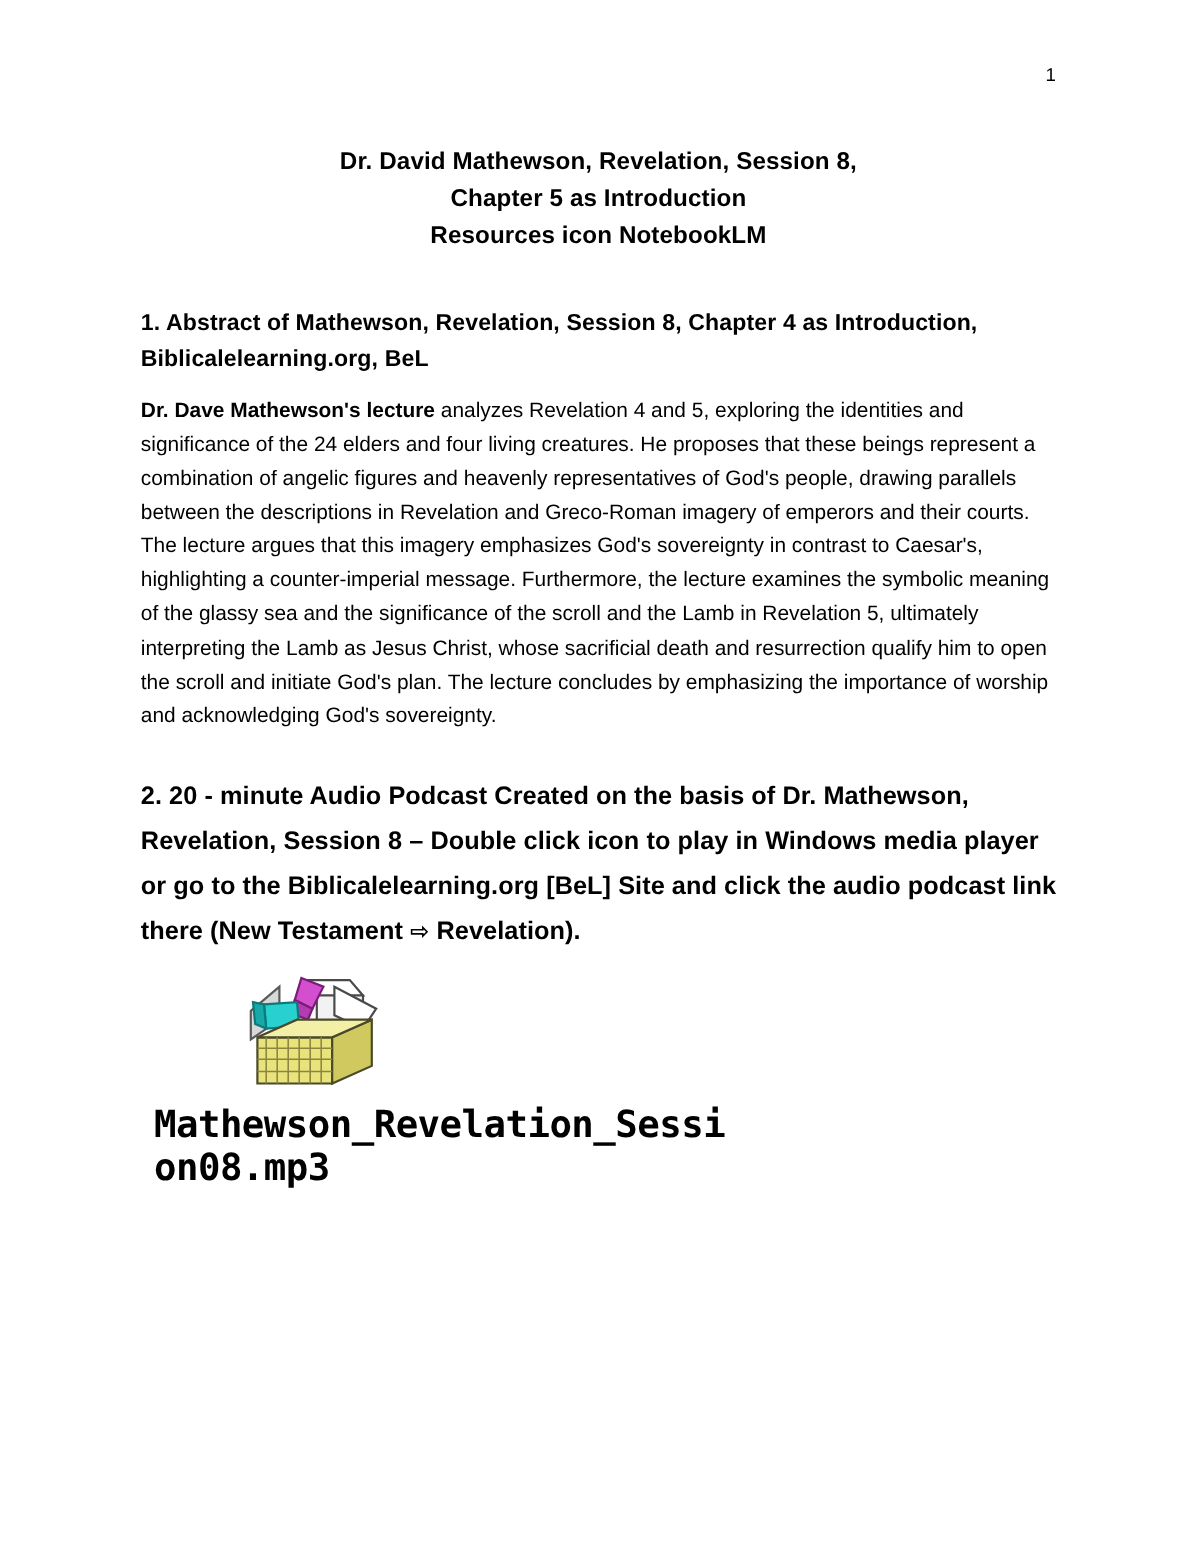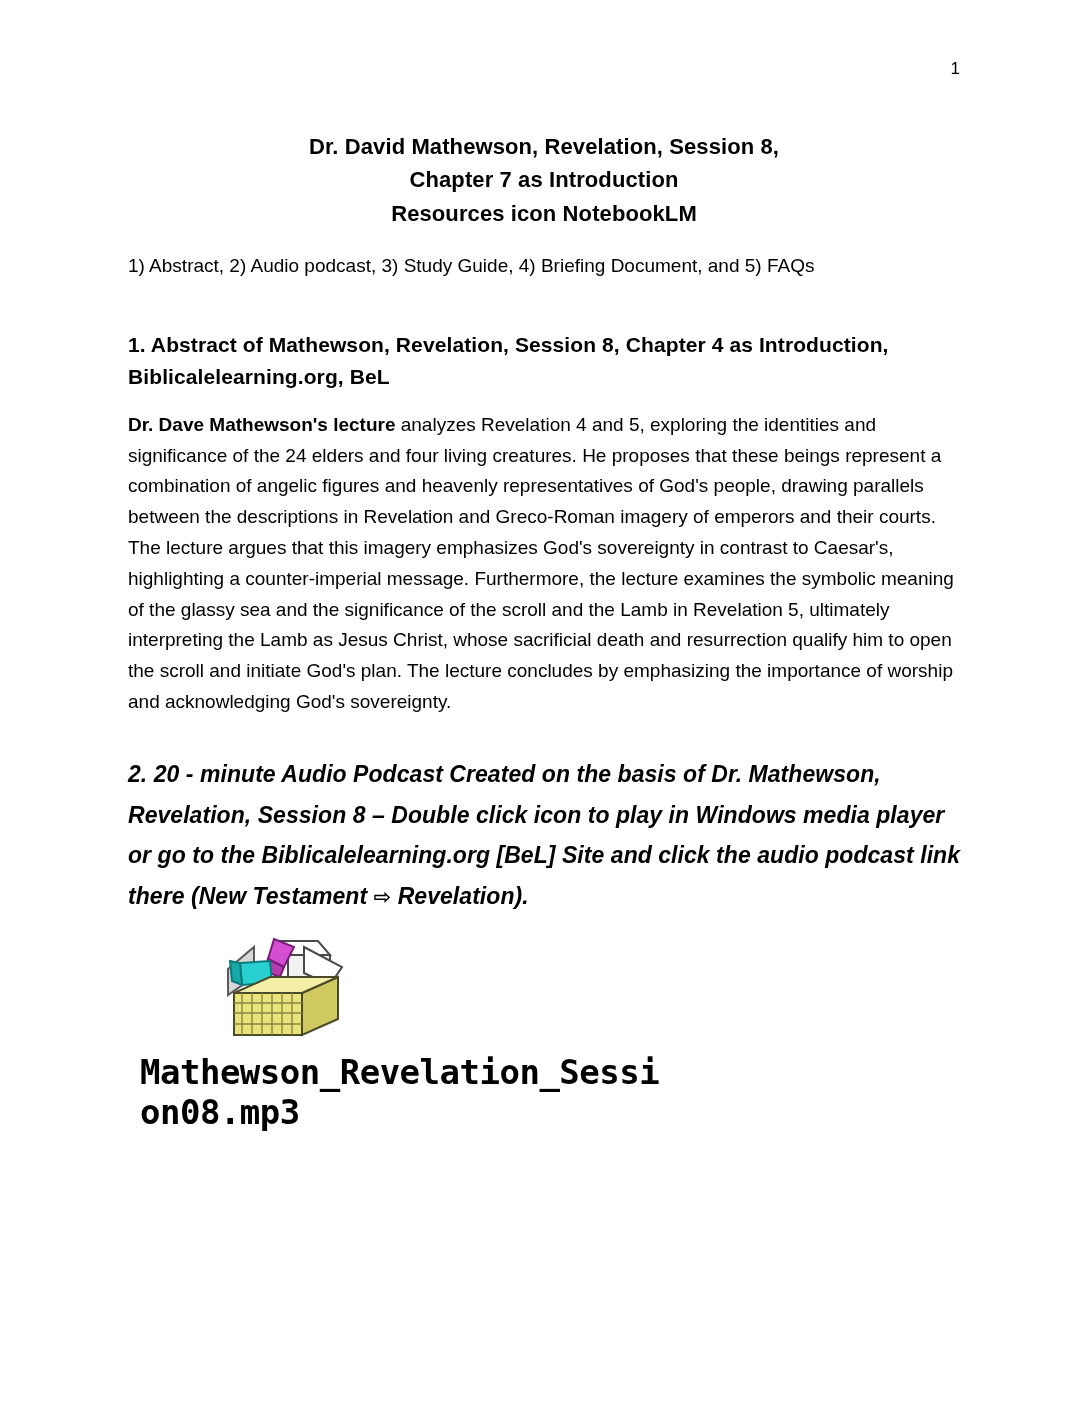--- a/index.html
+++ b/index.html
@@ -63,21 +63,20 @@
   }
   .body-par b {
     font-weight: bold;
   }
   .section-heading-2 {
     margin: 36px 0 0 0;
     font-size: 23px;
     font-weight: bold;
     line-height: 1.78;
     letter-spacing: 0.05px;
-    font-style: italic;
   }
   .arrow-glyph {
     font-family: "DejaVu Sans", sans-serif;
     font-weight: bold;
     font-size: 21px;
   }
   .attachment {
     margin: 16px 0 0 0;
     padding-left: 0;
     width: 520px;
@@ -108,25 +107,24 @@
 </style>
 </head>
 <body>
 
 <div class="page">
 
   <div class="page-number">1</div>
 
   <h1 class="doc-title">
     <span class="line">Dr. David Mathewson, Revelation, Session 8,</span>
-    <span class="line">Chapter 7 as Introduction</span>
+    <span class="line">Chapter 5 as Introduction</span>
     <span class="line">Resources icon NotebookLM</span>
   </h1>
 
-  <p class="subtitle-line">1) Abstract, 2) Audio podcast, 3) Study Guide, 4) Briefing Document, and 5) FAQs</p>
 
   <h2 class="section-heading">1. Abstract of Mathewson, Revelation, Session 8, Chapter 4 as Introduction, Biblicalelearning.org, BeL</h2>
 
   <p class="body-par"><b>Dr. Dave Mathewson's lecture</b><span> analyzes Revelation 4 and 5, exploring the identities and significance of the 24 elders and four living creatures. He proposes that these beings represent a combination of angelic figures and heavenly representatives of God's people, drawing parallels between the descriptions in Revelation and Greco-Roman imagery of emperors and their courts. The lecture argues that this imagery emphasizes God's sovereignty in contrast to Caesar's, highlighting a counter-imperial message. Furthermore, the lecture examines the symbolic meaning of the glassy sea and the significance of the scroll and the Lamb in Revelation 5, ultimately interpreting the Lamb as Jesus Christ, whose sacrificial death and resurrection qualify him to open the scroll and initiate God's plan. The lecture concludes by emphasizing the importance of worship and acknowledging God's sovereignty.</span></p>
 
   <h2 class="section-heading-2"><span>2.  20 - minute Audio Podcast Created on the basis of Dr. Mathewson, Revelation, Session 8 –  Double click icon to play in Windows media player or go to the Biblicalelearning.org [BeL] Site and click the audio podcast link there (New Testament </span><span class="arrow-glyph">⇨</span><span> Revelation).</span></h2>
 
   <div class="attachment">
     <div class="attach-icon-wrap">
       <span class="attach-icon">

